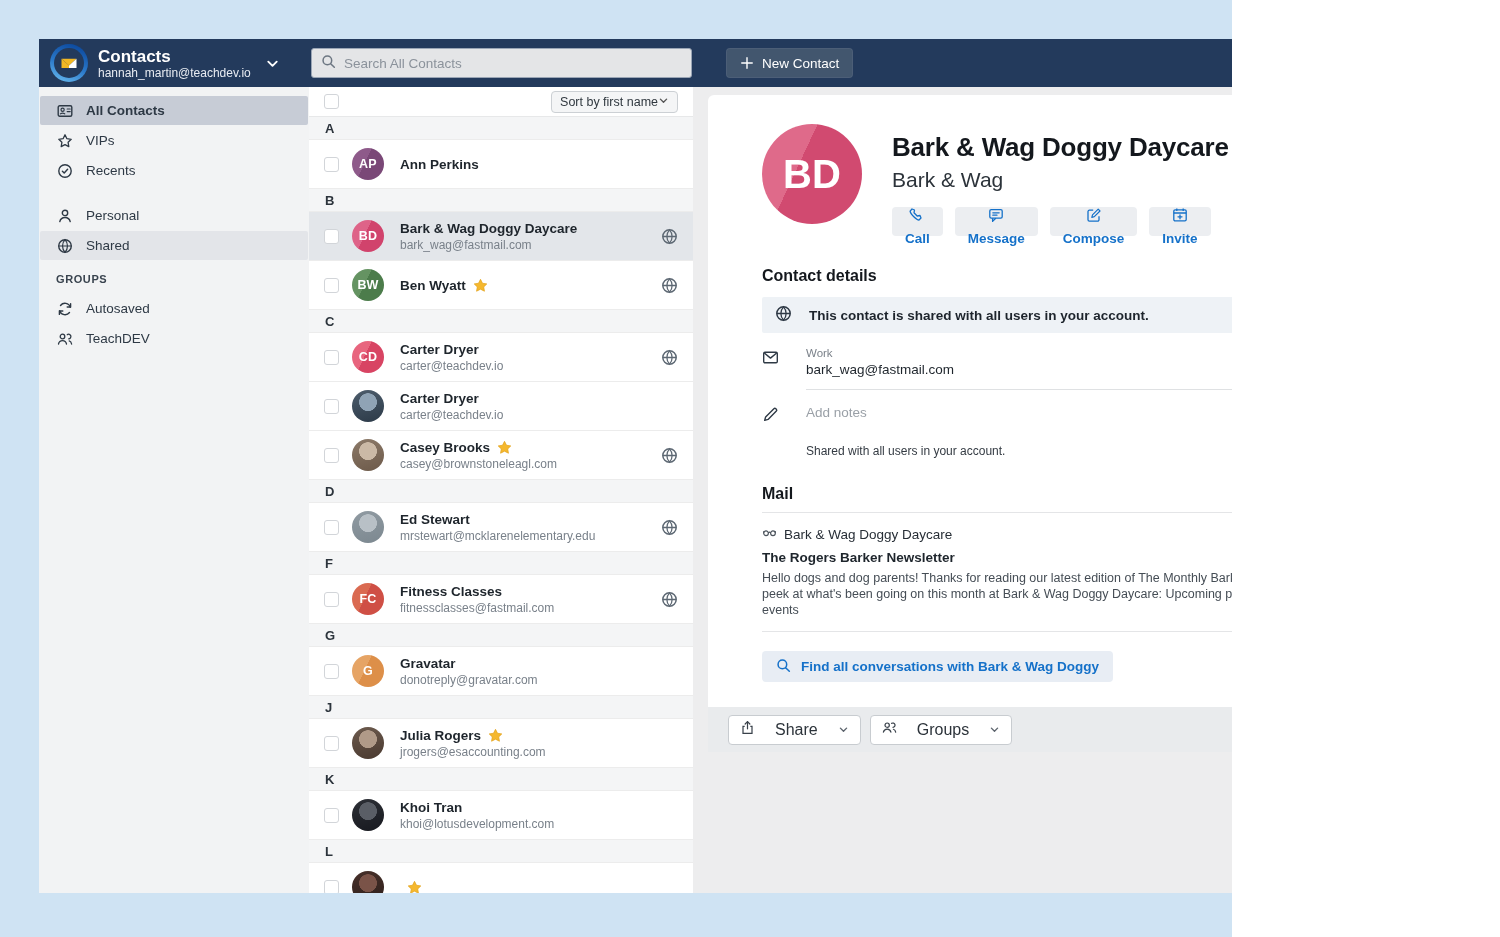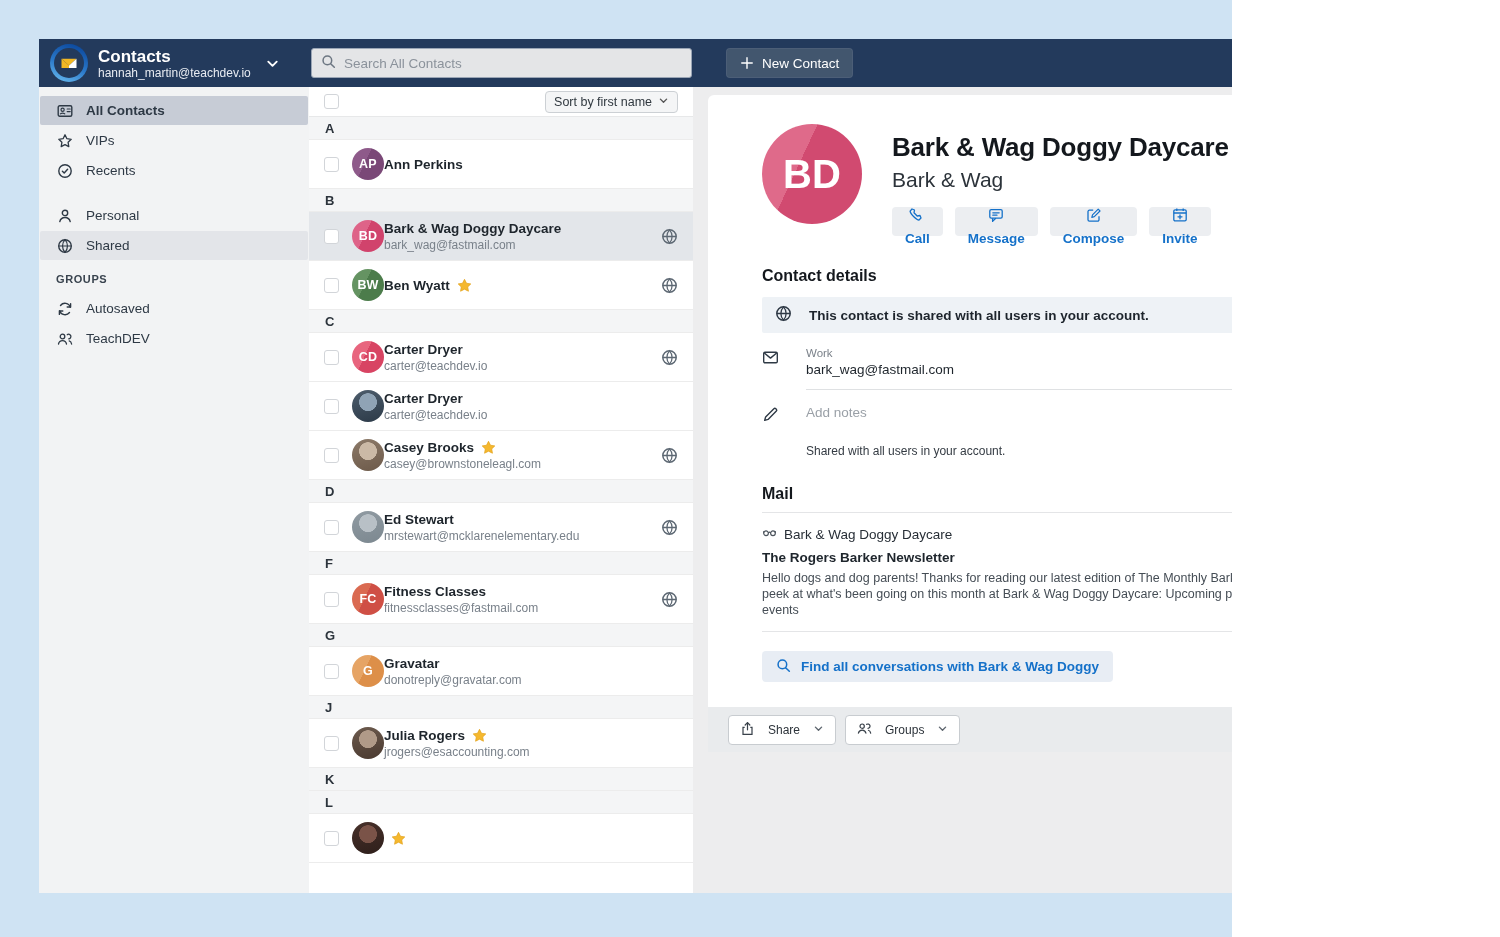--- a/index.html
+++ b/index.html
@@ -36,27 +36,27 @@
   .side-item svg { width:16px; height:16px; color:#2e3945; flex:none; }
   .side-item.selected { background:#c7ccd6; font-weight:bold; }
   .side-item.hl { background:#e3e5e9; }
   .side-gap { height:15px; }
   .side-cap { font-size:11px; font-weight:bold; letter-spacing:0.6px; color:#39434e; padding:12px 0 9px 17px; }
 
   
   .list { width:384px; flex:none; background:#fff; overflow:hidden; }
   .list-head { height:30px; display:flex; align-items:center; padding:0 15px; border-bottom:1px solid #e7e8e9; }
   .cb { width:15px; height:15px; border:1px solid #d2d5d9; border-radius:3px; background:#fff; flex:none; cursor:pointer; }
-  .sort-btn { margin-left:auto; height:22px; background:#f4f5f6; border:1px solid #ccd0d4; border-radius:4px; font-size:12.5px; color:#30383f; display:flex; align-items:center; gap:6px; padding:0 8px; cursor:pointer; font-family:inherit; }
+  .sort-btn { margin-left:auto; height:22px; background:#f4f5f6; border:1px solid #ccd0d4; border-radius:4px; font-size:12.5px; color:#30383f; display:flex; align-items:center; gap:0; padding:0 8px; cursor:pointer; font-family:inherit; }
   .sort-btn svg { width:11px; height:11px; color:#555; }
   .sec-letter { height:23px; background:#f4f5f6; display:flex; align-items:center; padding-left:16px; font-size:13px; font-weight:bold; color:#2c343c; border-bottom:1px solid #ececec; }
   .row { height:49px; display:flex; align-items:center; padding:0 15px; border-bottom:1px solid #ececec; cursor:pointer; background:#fff; }
   .row.selected { background:#e3e6ea; }
   .row .avatar { width:32px; height:32px; border-radius:50%; margin-left:13px; flex:none; display:flex; align-items:center; justify-content:center; color:#fff; font-size:12.5px; font-weight:bold; letter-spacing:0.2px; }
-  .row .who { margin-left:0; min-width:0; }
+  .row .who { margin-left:16px; min-width:0; }
   .nameline { display:flex; align-items:center; gap:7px; }
   .row .name { font-size:13.5px; font-weight:bold; color:#1e252c; white-space:nowrap; }
   .row .email { font-size:12px; color:#79818a; margin-top:2px; white-space:nowrap; }
   .star-gold svg { width:15px; height:15px; display:block; }
   .row .globe-end { margin-left:auto; color:#5d6873; display:flex; }
   .row .globe-end svg { width:17px; height:17px; }
 
   
   .main { flex:1; min-width:0; padding:8px 24px 0 15px; background:#ededee; }
   .card { background:#fff; border-top-left-radius:6px; height:612px; position:relative; padding:0 56px 0 54px; overflow:hidden; }
@@ -92,21 +92,21 @@
   .m-sender { font-size:13.5px; color:#272e36; }
   .m-date { margin-left:auto; font-size:13.5px; font-weight:bold; color:#1e252c; }
   .m-subject { font-size:13.5px; font-weight:bold; color:#1e252c; margin-top:6px; }
   .m-snippet { font-size:12.5px; color:#454d55; line-height:16px; margin-top:5px; position:relative; padding-right:66px; }
   .inbox-badge { position:absolute; right:0; bottom:1px; background:#dcdee0; border-left:3px solid #2c333a; border-radius:2px; font-size:12px; color:#1e252c; padding:1px 6px 2px; }
   .find-btn { margin-top:19px; height:31px; background:#e8edf4; border:none; border-radius:4px; color:#1571c9; font-size:13.5px; font-weight:bold; display:flex; align-items:center; gap:10px; padding:4px 14px; cursor:pointer; font-family:inherit; }
   .find-btn svg { width:15px; height:15px; }
 
   
   .footerbar { height:45px; background:#e9ebed; display:flex; align-items:center; padding:0 20px; gap:9px; }
-  .fb-btn { height:30px; background:#fff; border:1px solid #c8ccd0; border-radius:4px; color:#2c333a; font-size:12px; display:flex; align-items:center; gap:13px; padding:0 11px; cursor:pointer; font-family:inherit; }
+  .fb-btn { height:30px; background:#fff; border:1px solid #c8ccd0; border-radius:4px; color:#2c333a; font-size:16px; display:flex; align-items:center; gap:20px; padding:0 11px; cursor:pointer; font-family:inherit; }
   .fb-btn svg { width:15px; height:15px; color:#39414a; }
   .fb-btn .chev svg { width:11px; height:11px; color:#5c646d; }
   .fb-del { margin-left:auto; }
 </style>
 </head>
 <body>
 
 <div class="stage">
   <div class="app">
 
@@ -378,20 +378,30 @@
                   <span class="star-gold">
                     <svg viewBox="0 0 16 16">
                       <path d="M8 1.4l2.1 4.2 4.6.7-3.3 3.2.8 4.6L8 11.9l-4.2 2.2.8-4.6L1.3 6.3l4.6-.7z" fill="#f5b82e" stroke="#e3a31c" stroke-width="0.8" stroke-linejoin="round"></path>
                     </svg>
                   </span>
                 </div>
                 <div class="email">jrogers@esaccounting.com</div>
               </div>
             </div>
             <div class="sec-letter">K</div>
+            <div class="row">
+              <span class="cb"></span>
+              <div class="avatar" style="background: radial-gradient(circle at 50% 38%, rgb(90, 94, 102) 0px, rgb(90, 94, 102) 34%, transparent 36%), linear-gradient(165deg, rgba(90, 94, 102, 0.333), rgb(23, 25, 31)) rgb(23, 25, 31);"></div>
+              <div class="who">
+                <div class="nameline">
+                  <span class="name">Khoi Tran</span>
+                </div>
+                <div class="email">khoi@lotusdevelopment.com</div>
+              </div>
+            </div>
             <div class="sec-letter">L</div>
             <div class="row">
               <span class="cb"></span>
               <div class="avatar" style="background: radial-gradient(circle at 50% 38%, rgb(122, 83, 72) 0px, rgb(122, 83, 72) 34%, transparent 36%), linear-gradient(165deg, rgba(122, 83, 72, 0.333), rgb(46, 31, 27)) rgb(46, 31, 27);"></div>
               <div class="who">
                 <div class="nameline">
                   <span class="name"></span>
                   <span class="star-gold">
                     <svg viewBox="0 0 16 16">
                       <path d="M8 1.4l2.1 4.2 4.6.7-3.3 3.2.8 4.6L8 11.9l-4.2 2.2.8-4.6L1.3 6.3l4.6-.7z" fill="#f5b82e" stroke="#e3a31c" stroke-width="0.8" stroke-linejoin="round"></path>

